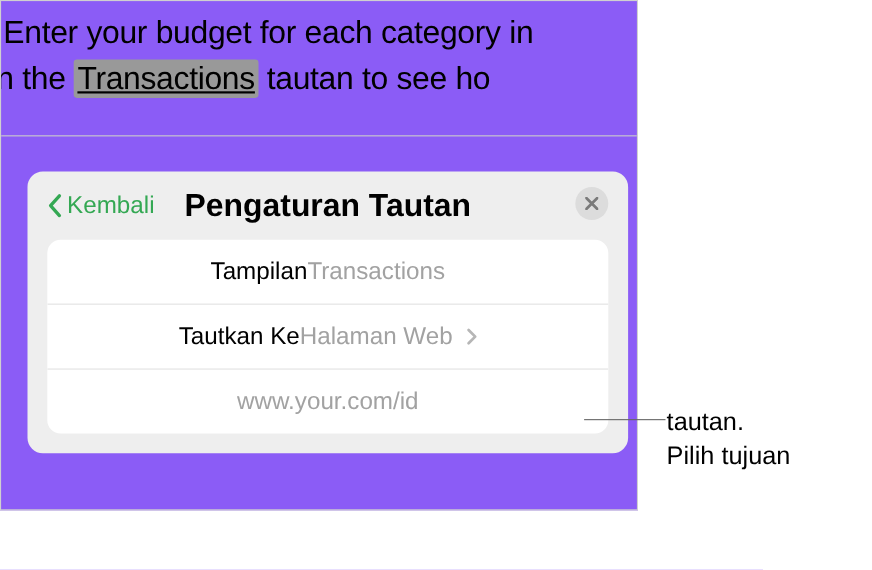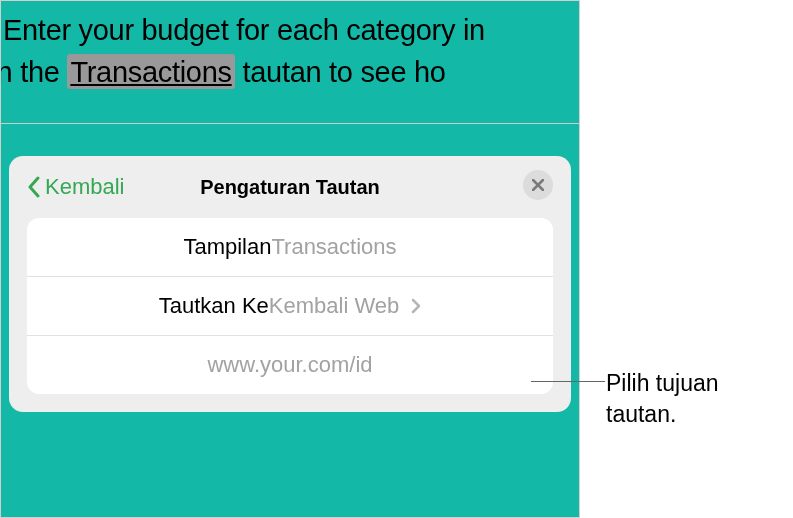--- a/index.html
+++ b/index.html
@@ -9,25 +9,25 @@
       font-family: -apple-system, BlinkMacSystemFont, "Helvetica Neue", Arial, sans-serif;
     }
     body {
       width: 793px;
       height: 518px;
       background: #fff;
       position: relative;
     }
     .main-container {
       width: 580px;
-      height: 518px;
+      height: 464px;
       border: 1px solid #d0d0d0;
       position: relative;
       overflow: hidden;
-      background: #14b8a6;
+      background: #8b5cf6;
     }
     .document-text {
       padding: 8px 0 30px 0;
       font-size: 29px;
       color: #000;
       line-height: 1.45;
       letter-spacing: -0.3px;
       white-space: nowrap;
     }
     .line1 {
@@ -42,21 +42,21 @@
       color: #000;
       text-decoration: underline;
       padding: 2px 3px 1px 3px;
       border-radius: 3px;
     }
     .divider {
       border-top: 1px solid #ccc;
       margin: 0;
     }
     .popover-wrapper {
-      padding: 32px 8px 8px 8px;
+      padding: 32px 8px 8px 24px;
     }
     .popover {
       background: #eeeeee;
       border-radius: 14px;
       padding: 14px 18px 18px 18px;
       position: relative;
     }
     .popover-header {
       display: flex;
       align-items: center;
@@ -75,21 +75,21 @@
       left: 0;
     }
     .back-chevron {
       width: 14px;
       height: 22px;
       margin-right: 4px;
     }
     .popover-title {
       width: 100%;
       text-align: center;
-      font-size: 20px;
+      font-size: 29px;
       font-weight: 600;
       color: #000;
     }
     .close-button {
       position: absolute;
       right: 0;
       top: 0;
       width: 30px;
       height: 30px;
       border-radius: 50%;
@@ -182,31 +182,31 @@
       </div>
 
       <div class="settings-list">
         <div class="setting-row">
           <span class="setting-label">Tampilan</span>
           <span class="setting-value">Transactions</span>
         </div>
         <div class="setting-row">
           <span class="setting-label">Tautkan Ke</span>
           <span class="setting-value">
-            <span>Kembali Web</span>
+            <span>Halaman Web</span>
             <svg class="disclosure-chevron" viewBox="0 0 10 16">
               <polyline points="2,2 8,8 2,14" fill="none" stroke="#b6b6b6" stroke-width="2.5" stroke-linecap="round" stroke-linejoin="round"></polyline>
             </svg>
           </span>
         </div>
         <div class="setting-row">
           <span class="setting-value">www.your.com/id</span>
         </div>
       </div>
     </div>
   </div>
 </div>
 
 <div class="callout-line"></div>
 <div class="callout">
+  <div>tautan.</div>
   <div>Pilih tujuan</div>
-  <div>tautan.</div>
 </div>
 
 </body></html>

